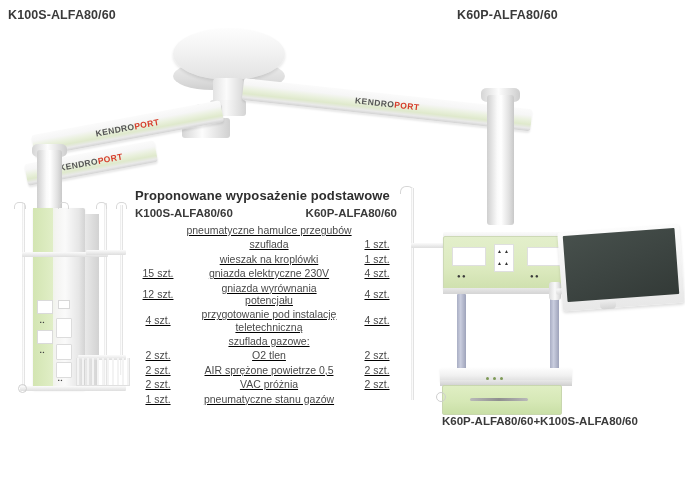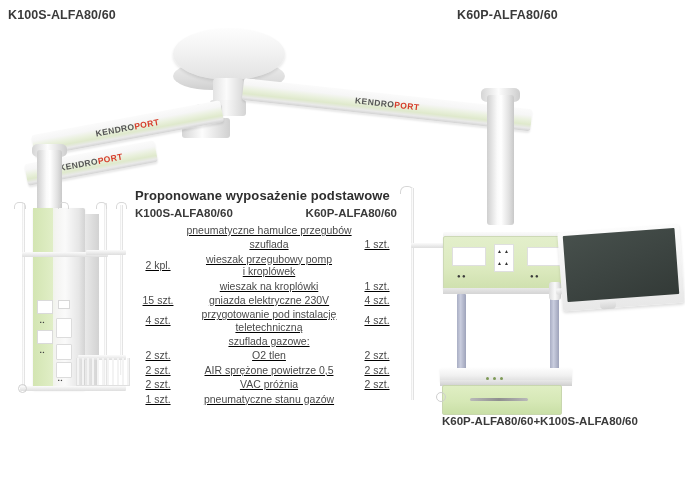--- a/index.html
+++ b/index.html
@@ -333,35 +333,35 @@
             <td class="qty-l"></td>
             <td class="item">pneumatyczne  hamulce przegubów</td>
             <td class="qty-r"></td>
           </tr>
           <tr>
             <td class="qty-l"></td>
             <td class="item">szuflada</td>
             <td class="qty-r">1 szt.</td>
           </tr>
           <tr>
-            <td class="qty-l">2 kpl.</td>
-            <td class="item">wieszak przegubowy pomp<br>i kroplówek</td>
-            <td class="qty-r"></td>
-          </tr>
-          <tr>
             <td class="qty-l"></td>
             <td class="item">wieszak na kroplówki</td>
             <td class="qty-r">1 szt.</td>
           </tr>
           <tr>
             <td class="qty-l">15 szt.</td>
             <td class="item">gniazda elektryczne 230V</td>
             <td class="qty-r">4 szt.</td>
           </tr>
           <tr>
+            <td class="qty-l">12 szt.</td>
+            <td class="item">gniazda wyrównania<br>potencjału</td>
+            <td class="qty-r">4 szt.</td>
+          </tr>
+          <tr>
             <td class="qty-l">4 szt.</td>
             <td class="item">przygotowanie pod instalację<br>teletechniczną</td>
             <td class="qty-r">4 szt.</td>
           </tr>
           <tr>
             <td class="qty-l"></td>
             <td class="item">szuflada gazowe:</td>
             <td class="qty-r"></td>
           </tr>
           <tr>

